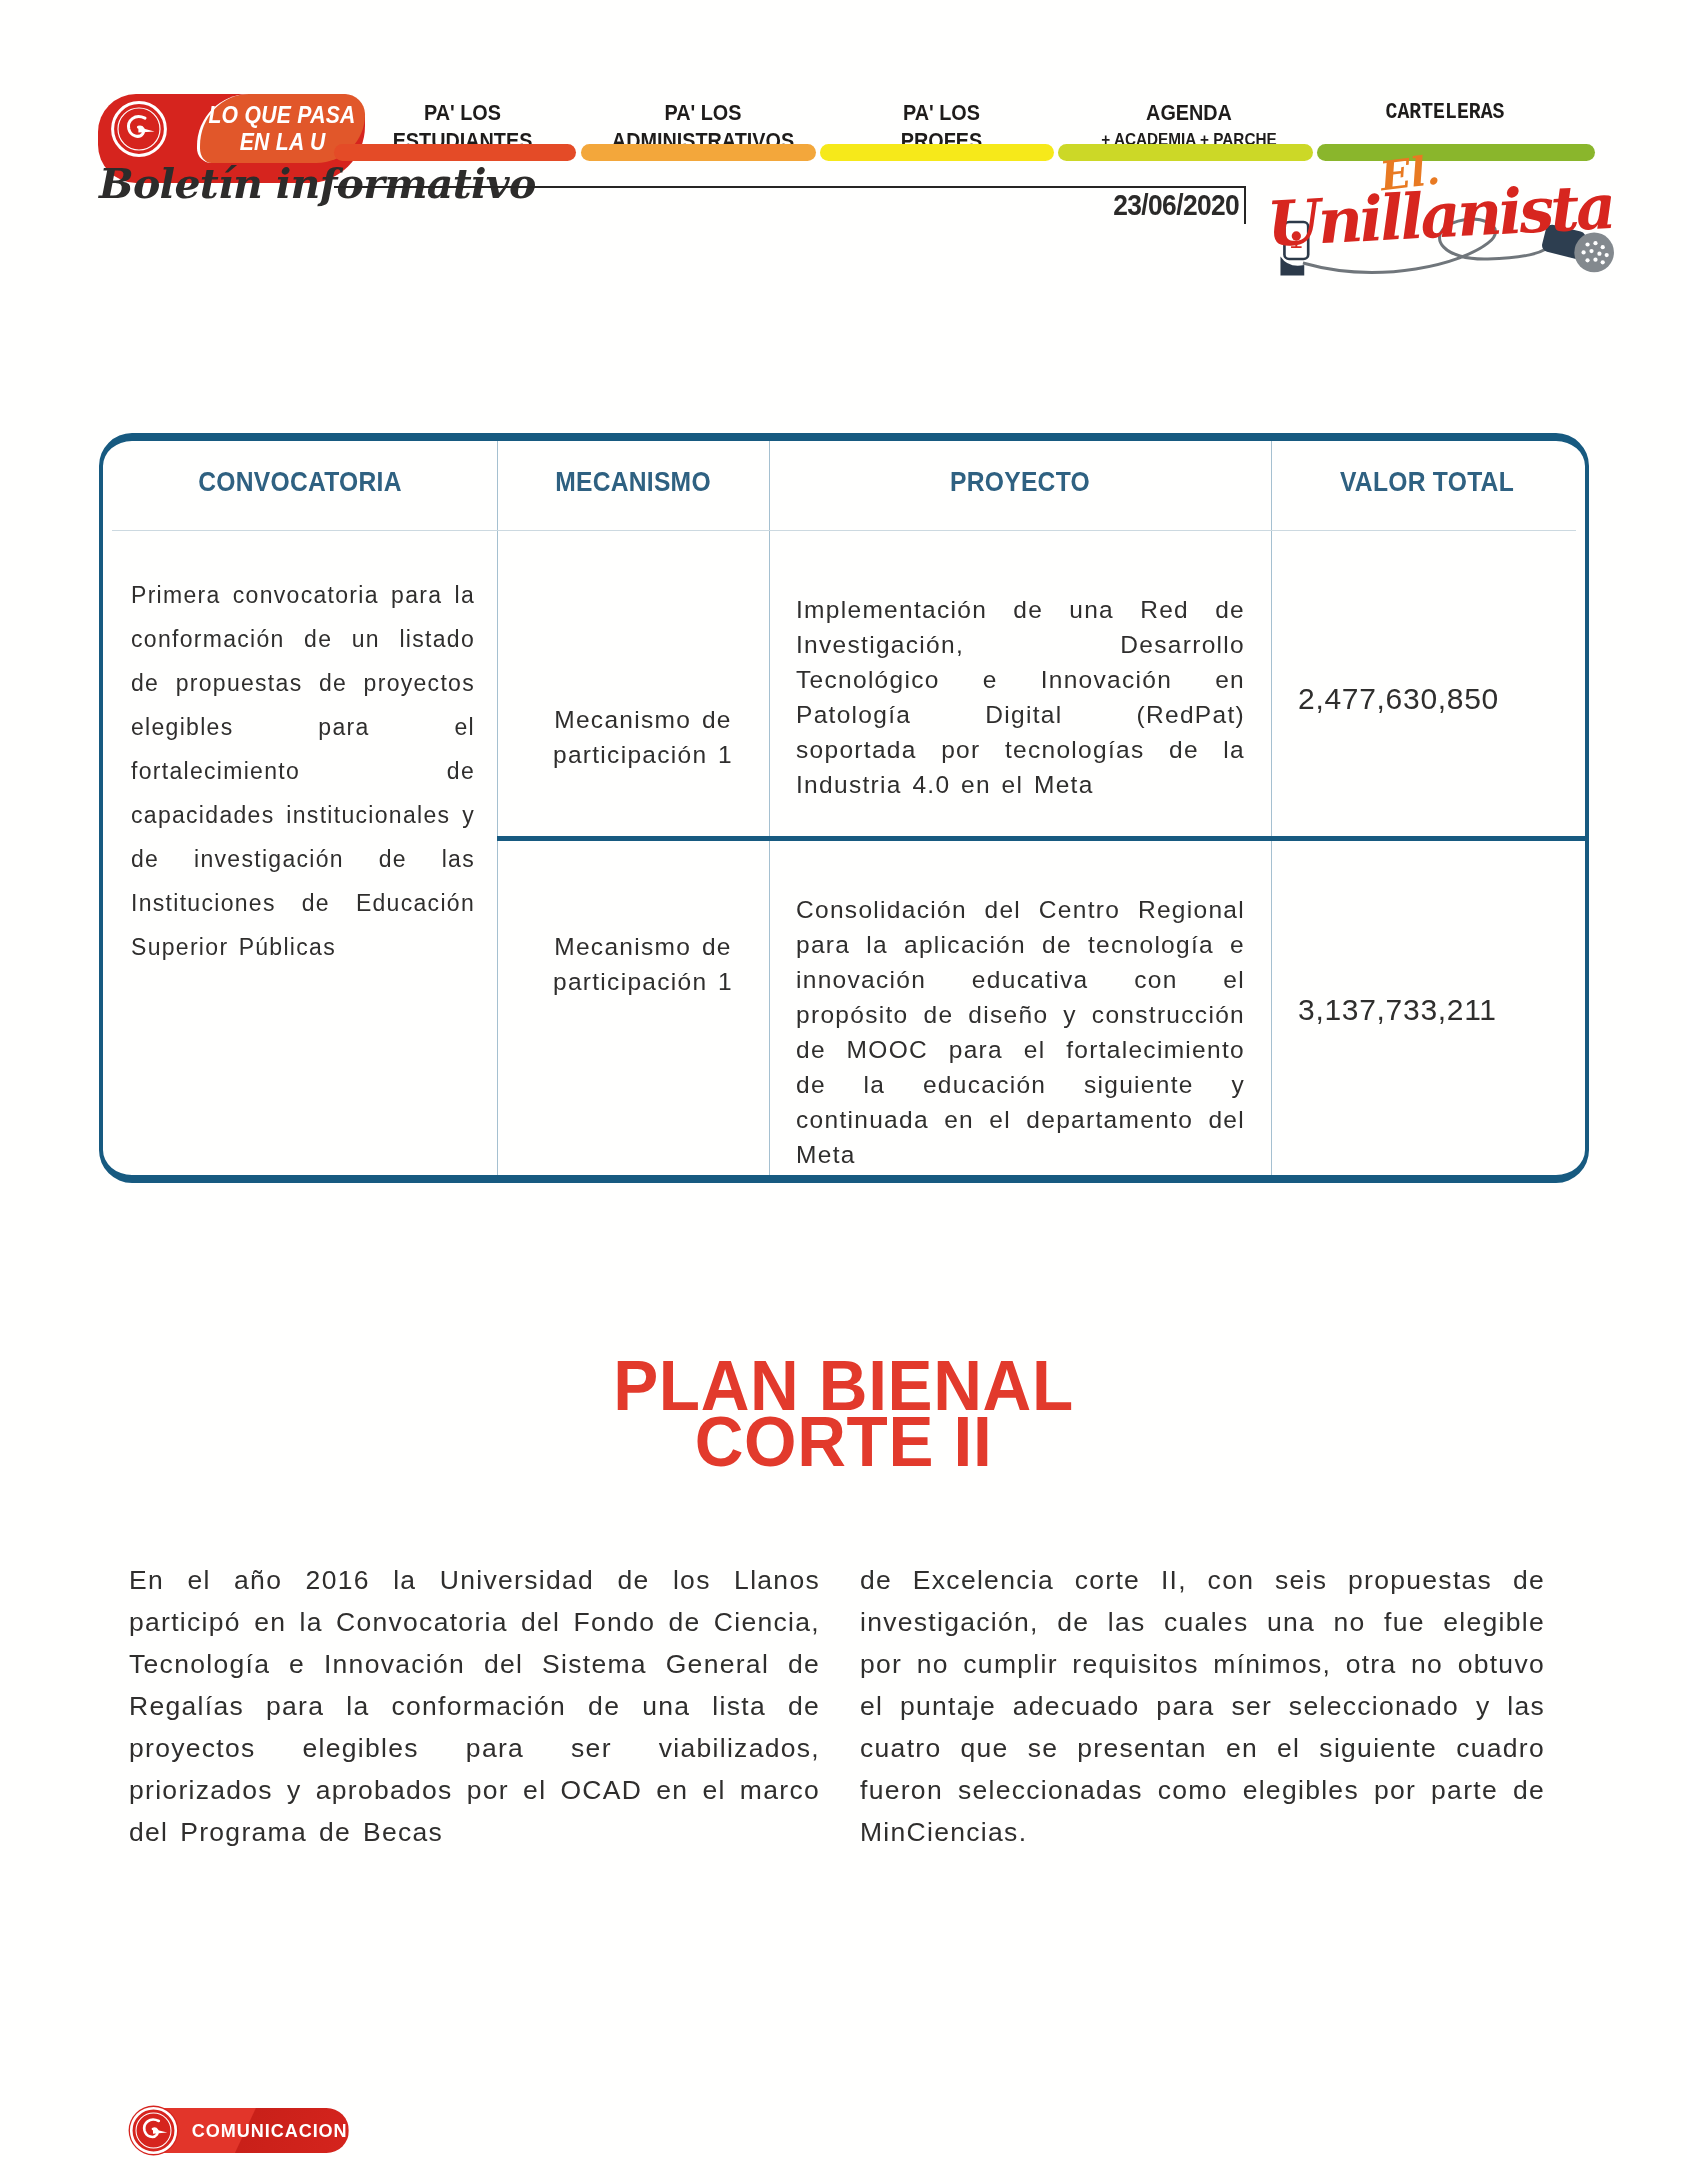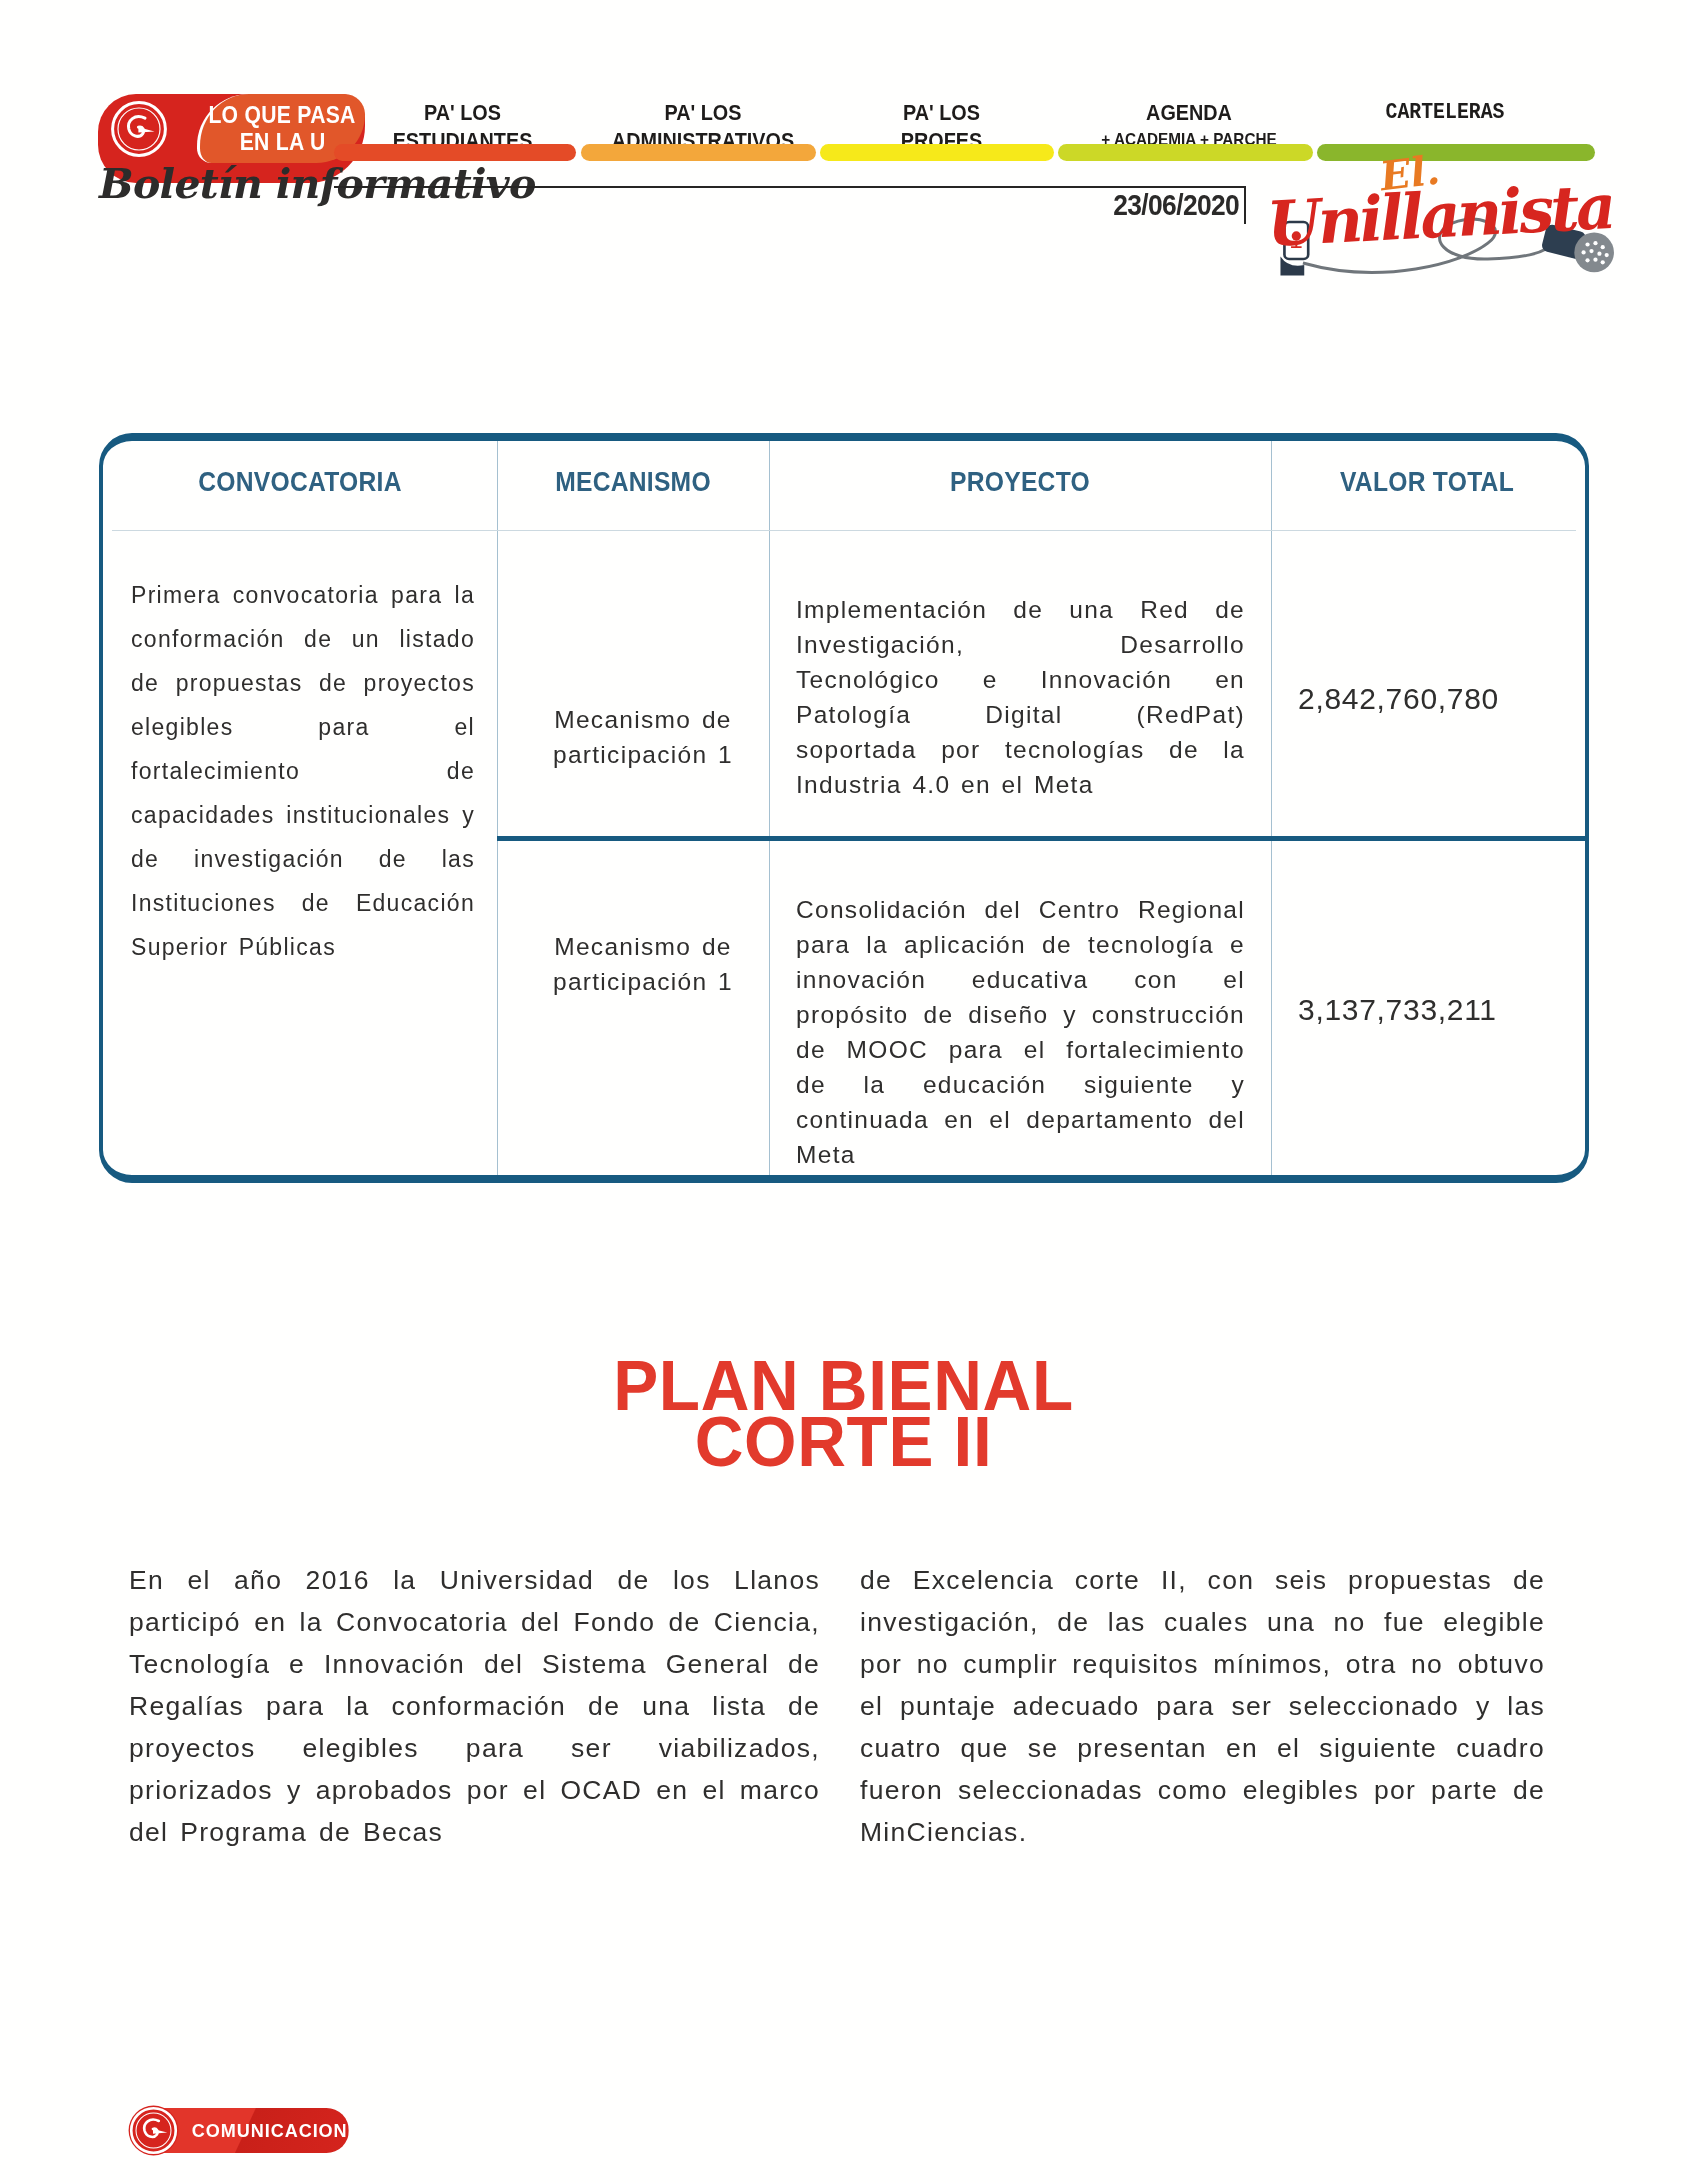--- a/index.html
+++ b/index.html
@@ -1,20 +1,20 @@
 <!DOCTYPE html>
 <html style="font-size:10.6px"><head>
 <meta charset="utf-8">
 <style>
   html,body{margin:0;padding:0;background:#ffffff;}
   .page{position:relative;width:1687px;height:2183px;background:#fffffe;overflow:hidden;
         font-family:"Liberation Sans",sans-serif;color:#2b2a29;}
 
   
-  .badge{position:absolute;left:98px;top:94px;width:267px;height:89px;}
+  .badge{position:absolute;left:98px;top:94px;width:267px;height:89px;font-style:italic;}
   .badge-red{position:absolute;left:0;top:0;width:100%;height:100%;background:#d6241e;
              border-radius:38px 24px 57px 38px;}
   .badge-orange{position:absolute;left:99px;top:0;width:168px;height:69px;background:#e1572a;
                 border-radius:61px 24px 57px 17px;border-left:3.3px solid #ffffff;box-sizing:border-box;
                 display:flex;flex-direction:column;align-items:center;justify-content:center;}
   .badge-orange span{color:#ffffff;font-weight:700;font-size:23px;line-height:27px;
                      letter-spacing:0.3px;transform:scaleX(.92);}
   .logo-circle{position:absolute;left:10.6px;top:4.6px;width:60px;height:60px;}
 
   
@@ -187,21 +187,21 @@
 
     <div class="th th1">CONVOCATORIA</div>
     <div class="th th2">MECANISMO</div>
     <div class="th th3">PROYECTO</div>
     <div class="th th4">VALOR TOTAL</div>
 
     <div class="conv">Primera convocatoria para la conformación de un listado de propuestas de proyectos elegibles para el fortalecimiento de capacidades institucionales y de investigación de las Instituciones de Educación Superior Públicas</div>
 
     <div class="cell mec mec1">Mecanismo de participación 1</div>
     <div class="cell proy proy1">Implementación de una Red de Investigación, Desarrollo Tecnológico e Innovación en Patología Digital (RedPat) soportada por tecnologías de la Industria 4.0 en el Meta</div>
-    <div class="val val1">2,842,760,780</div>
+    <div class="val val1">2,477,630,850</div>
 
     <div class="cell mec mec2">Mecanismo de participación 1</div>
     <div class="cell proy proy2">Consolidación del Centro Regional para la aplicación de tecnología e innovación educativa con el propósito de diseño y construcción de MOOC para el fortalecimiento de la educación siguiente y continuada en el departamento del Meta</div>
     <div class="val val2">3,137,733,211</div>
   </div>
 
   <div class="section-title">
     <div>PLAN BIENAL</div>
     <div>CORTE II</div>
   </div>

